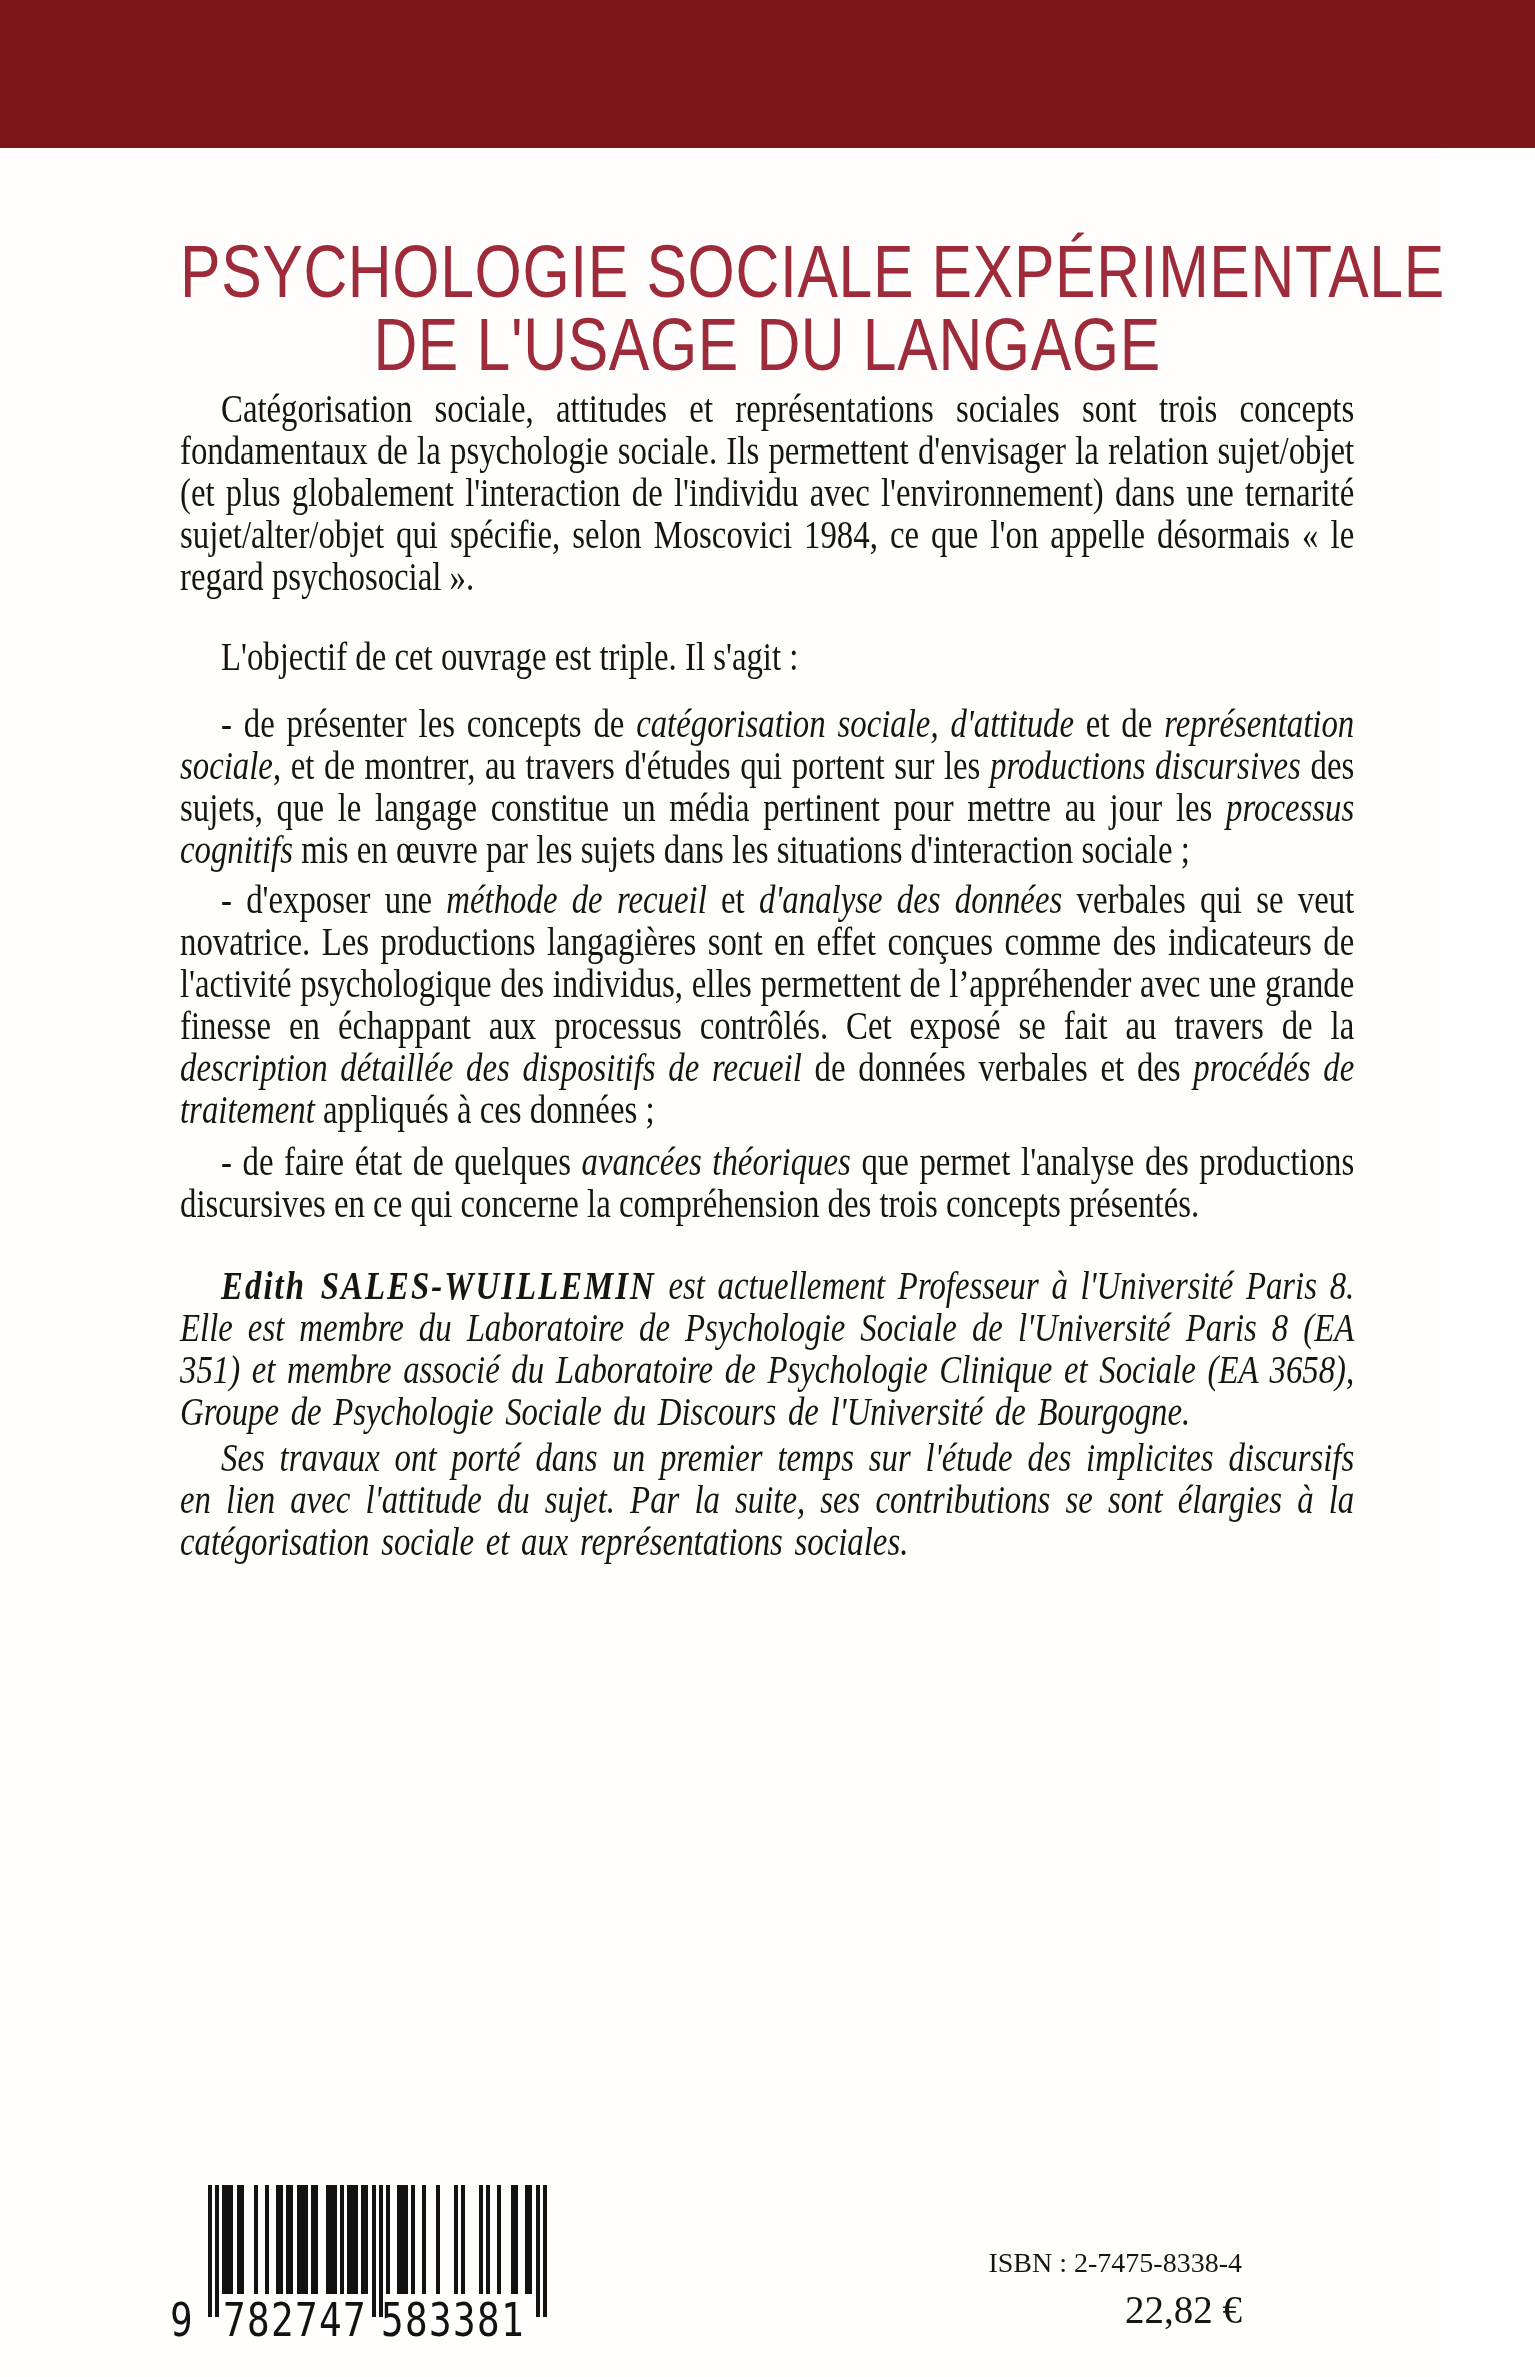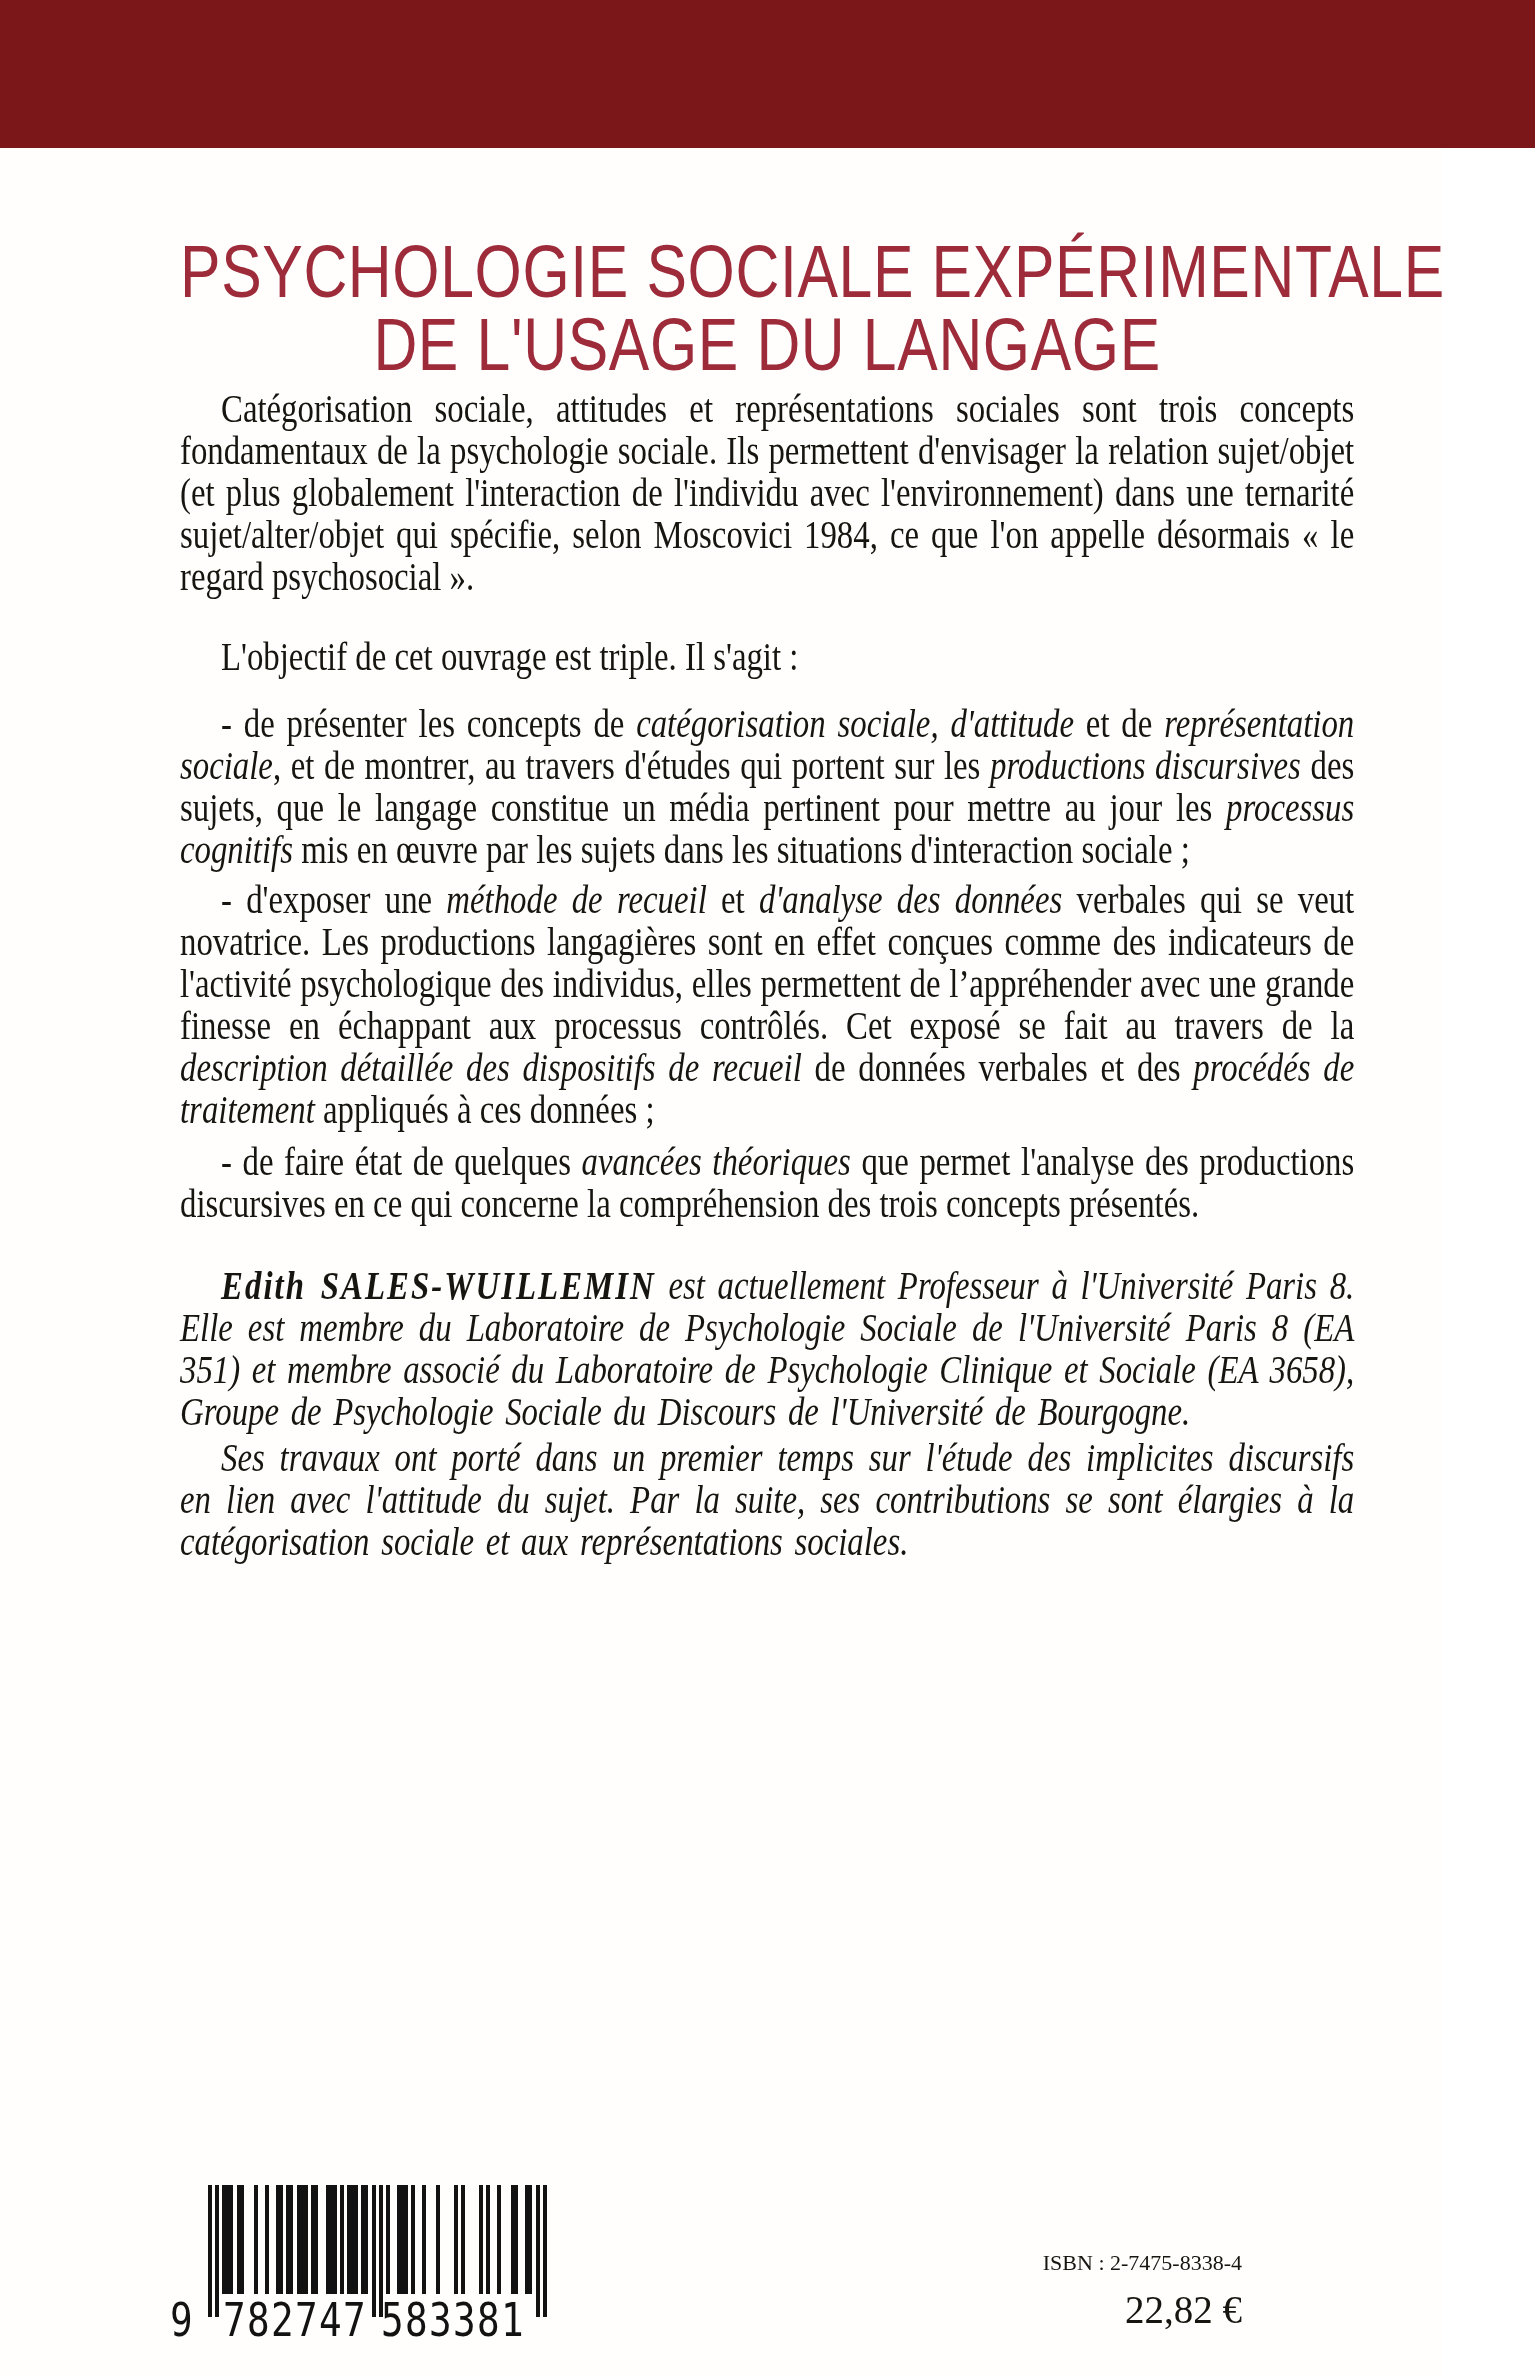--- a/index.html
+++ b/index.html
@@ -47,21 +47,21 @@
              font-family:"DejaVu Sans Mono","Liberation Mono",monospace;
              font-size:47px;line-height:47px;color:var(--bar-ink);}
   .bc-digits span{position:absolute;top:0;letter-spacing:1.7px;
                   transform:scaleX(0.8);transform-origin:0 0;white-space:nowrap;}
   .bc-lead{left:1.7px;}
   .bc-g1{left:55px;}
   .bc-g2{left:213px;}
 
   
   .isbn-block{position:absolute;right:200px;top:2242px;text-align:right;}
-  .isbn-line{font-size:22px;line-height:42px;white-space:nowrap;}
+  .isbn-line{font-size:28px;line-height:42px;white-space:nowrap;}
   .price-line{font-size:39px;line-height:45px;margin-top:3.4px;white-space:nowrap;}
 </style>
 </head>
 <body>
 
 <div class="page">
 
   <div class="top-band"></div>
 
   <h1 class="title">

